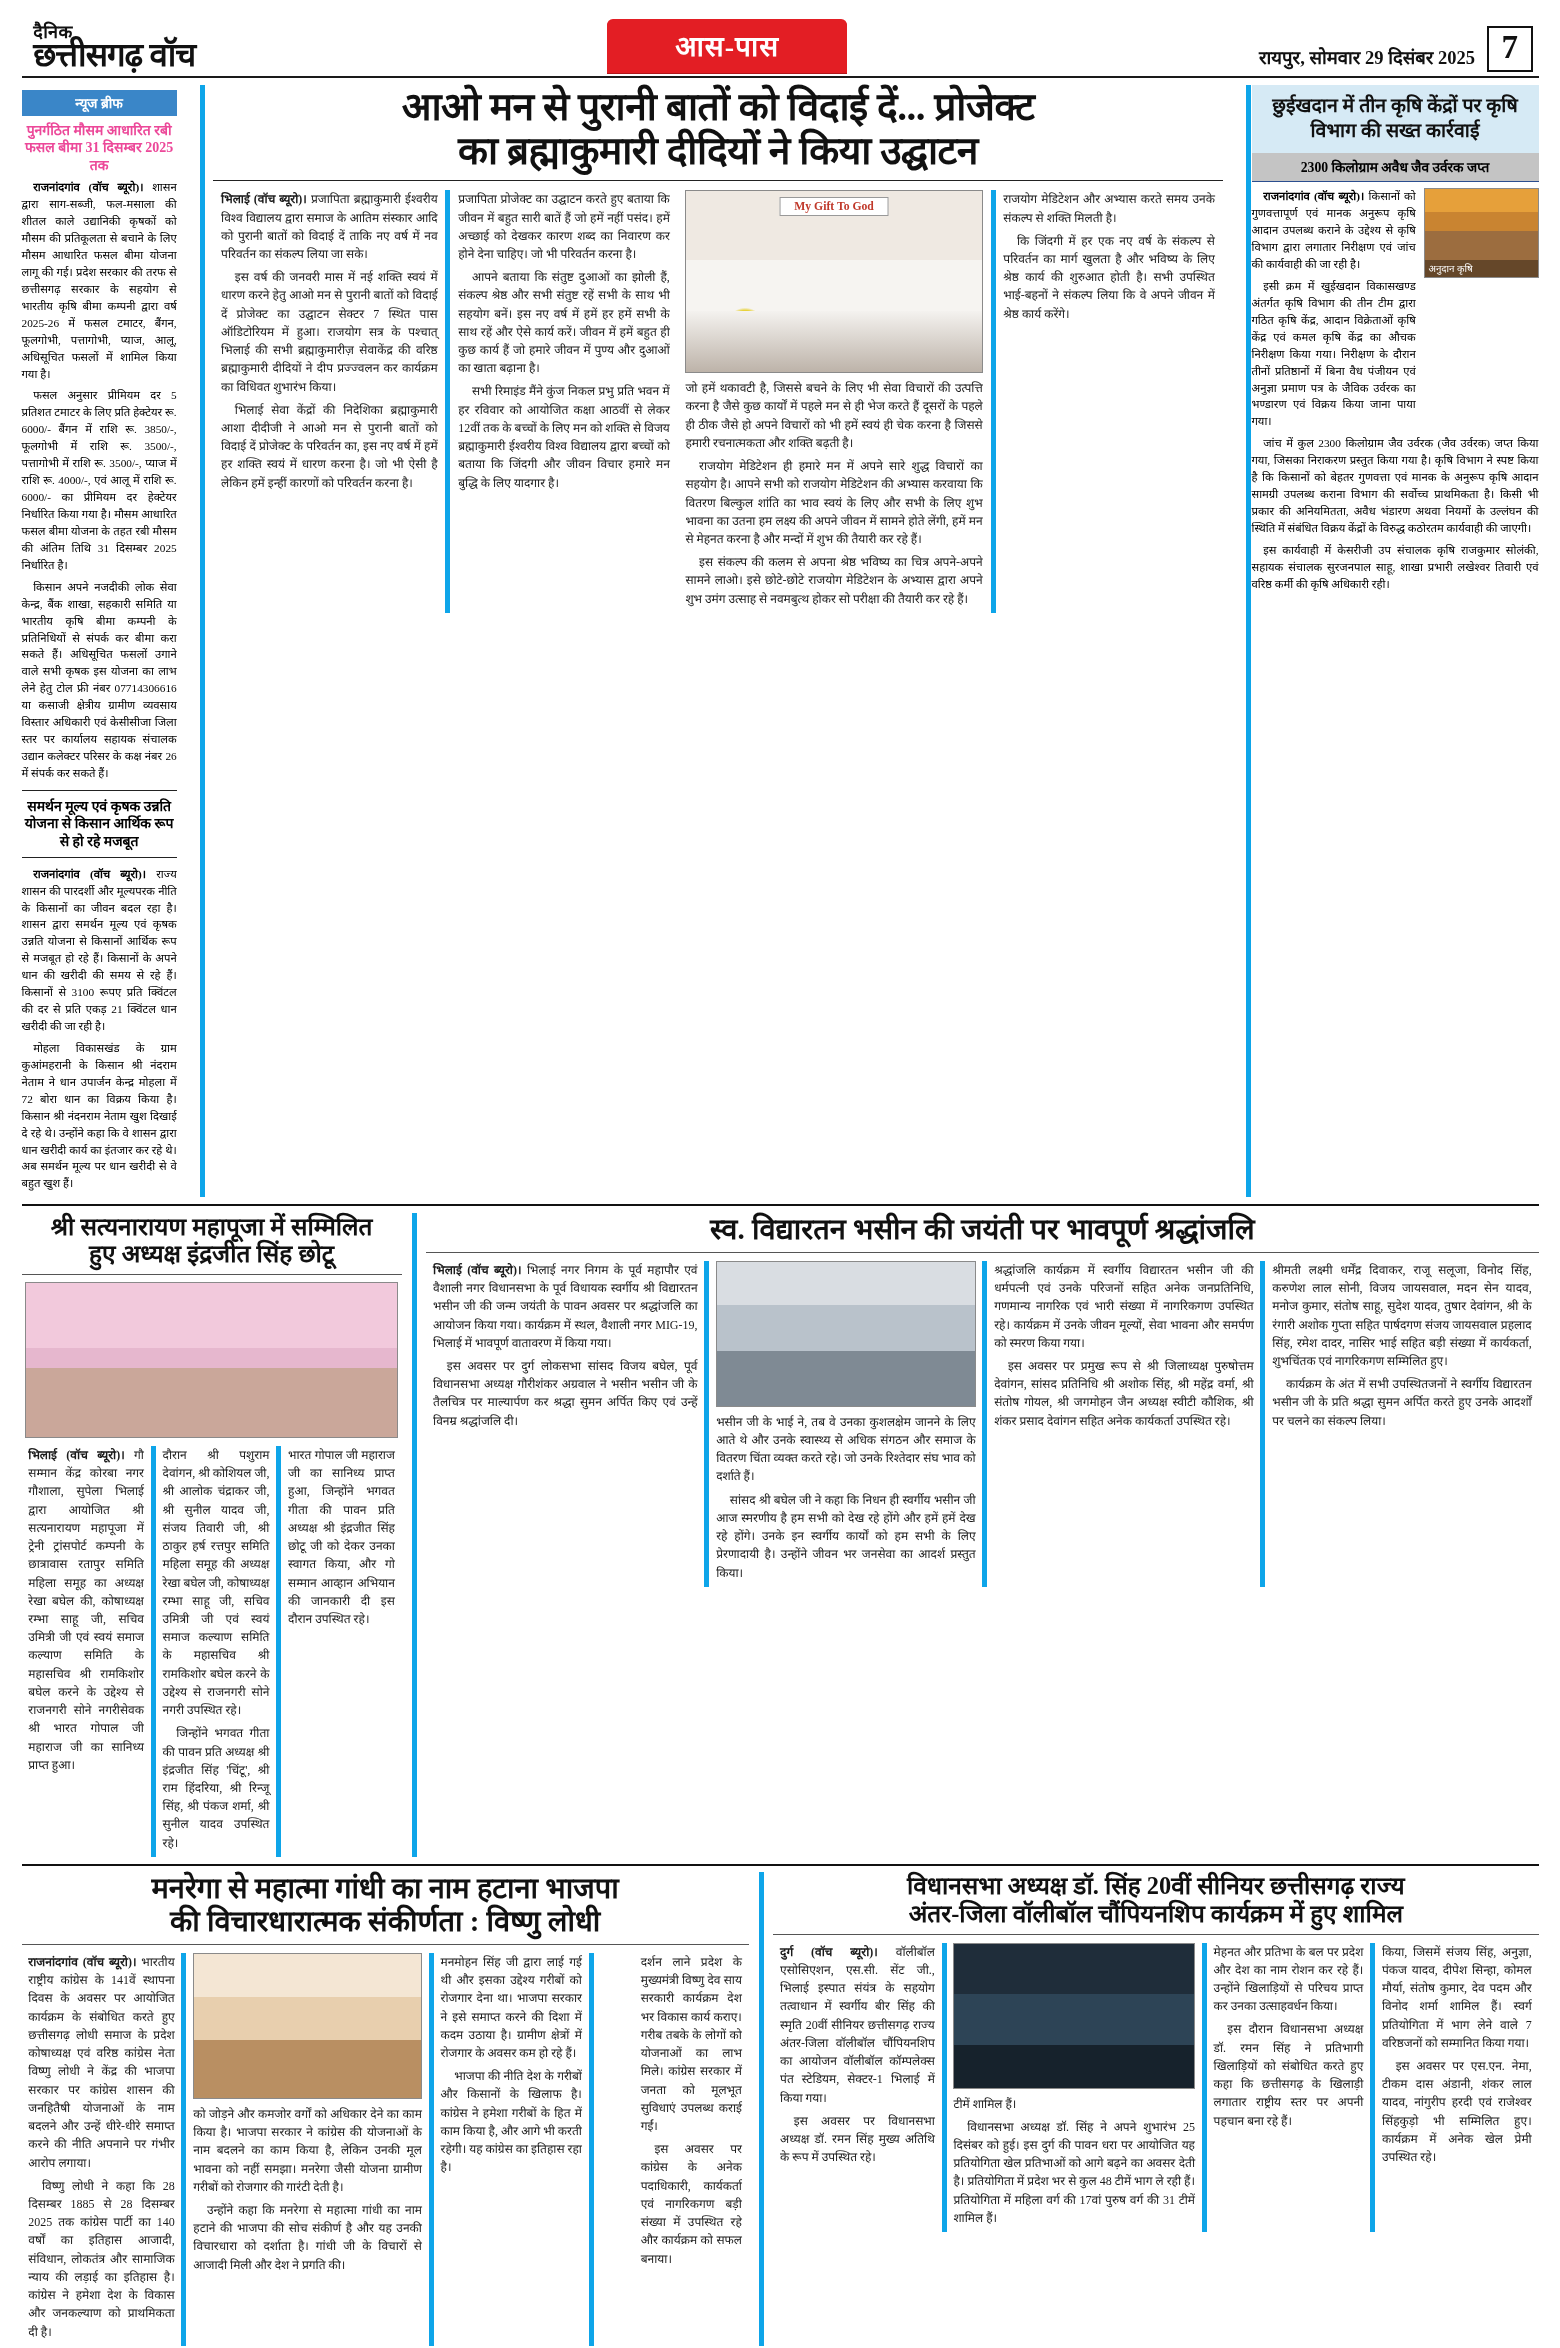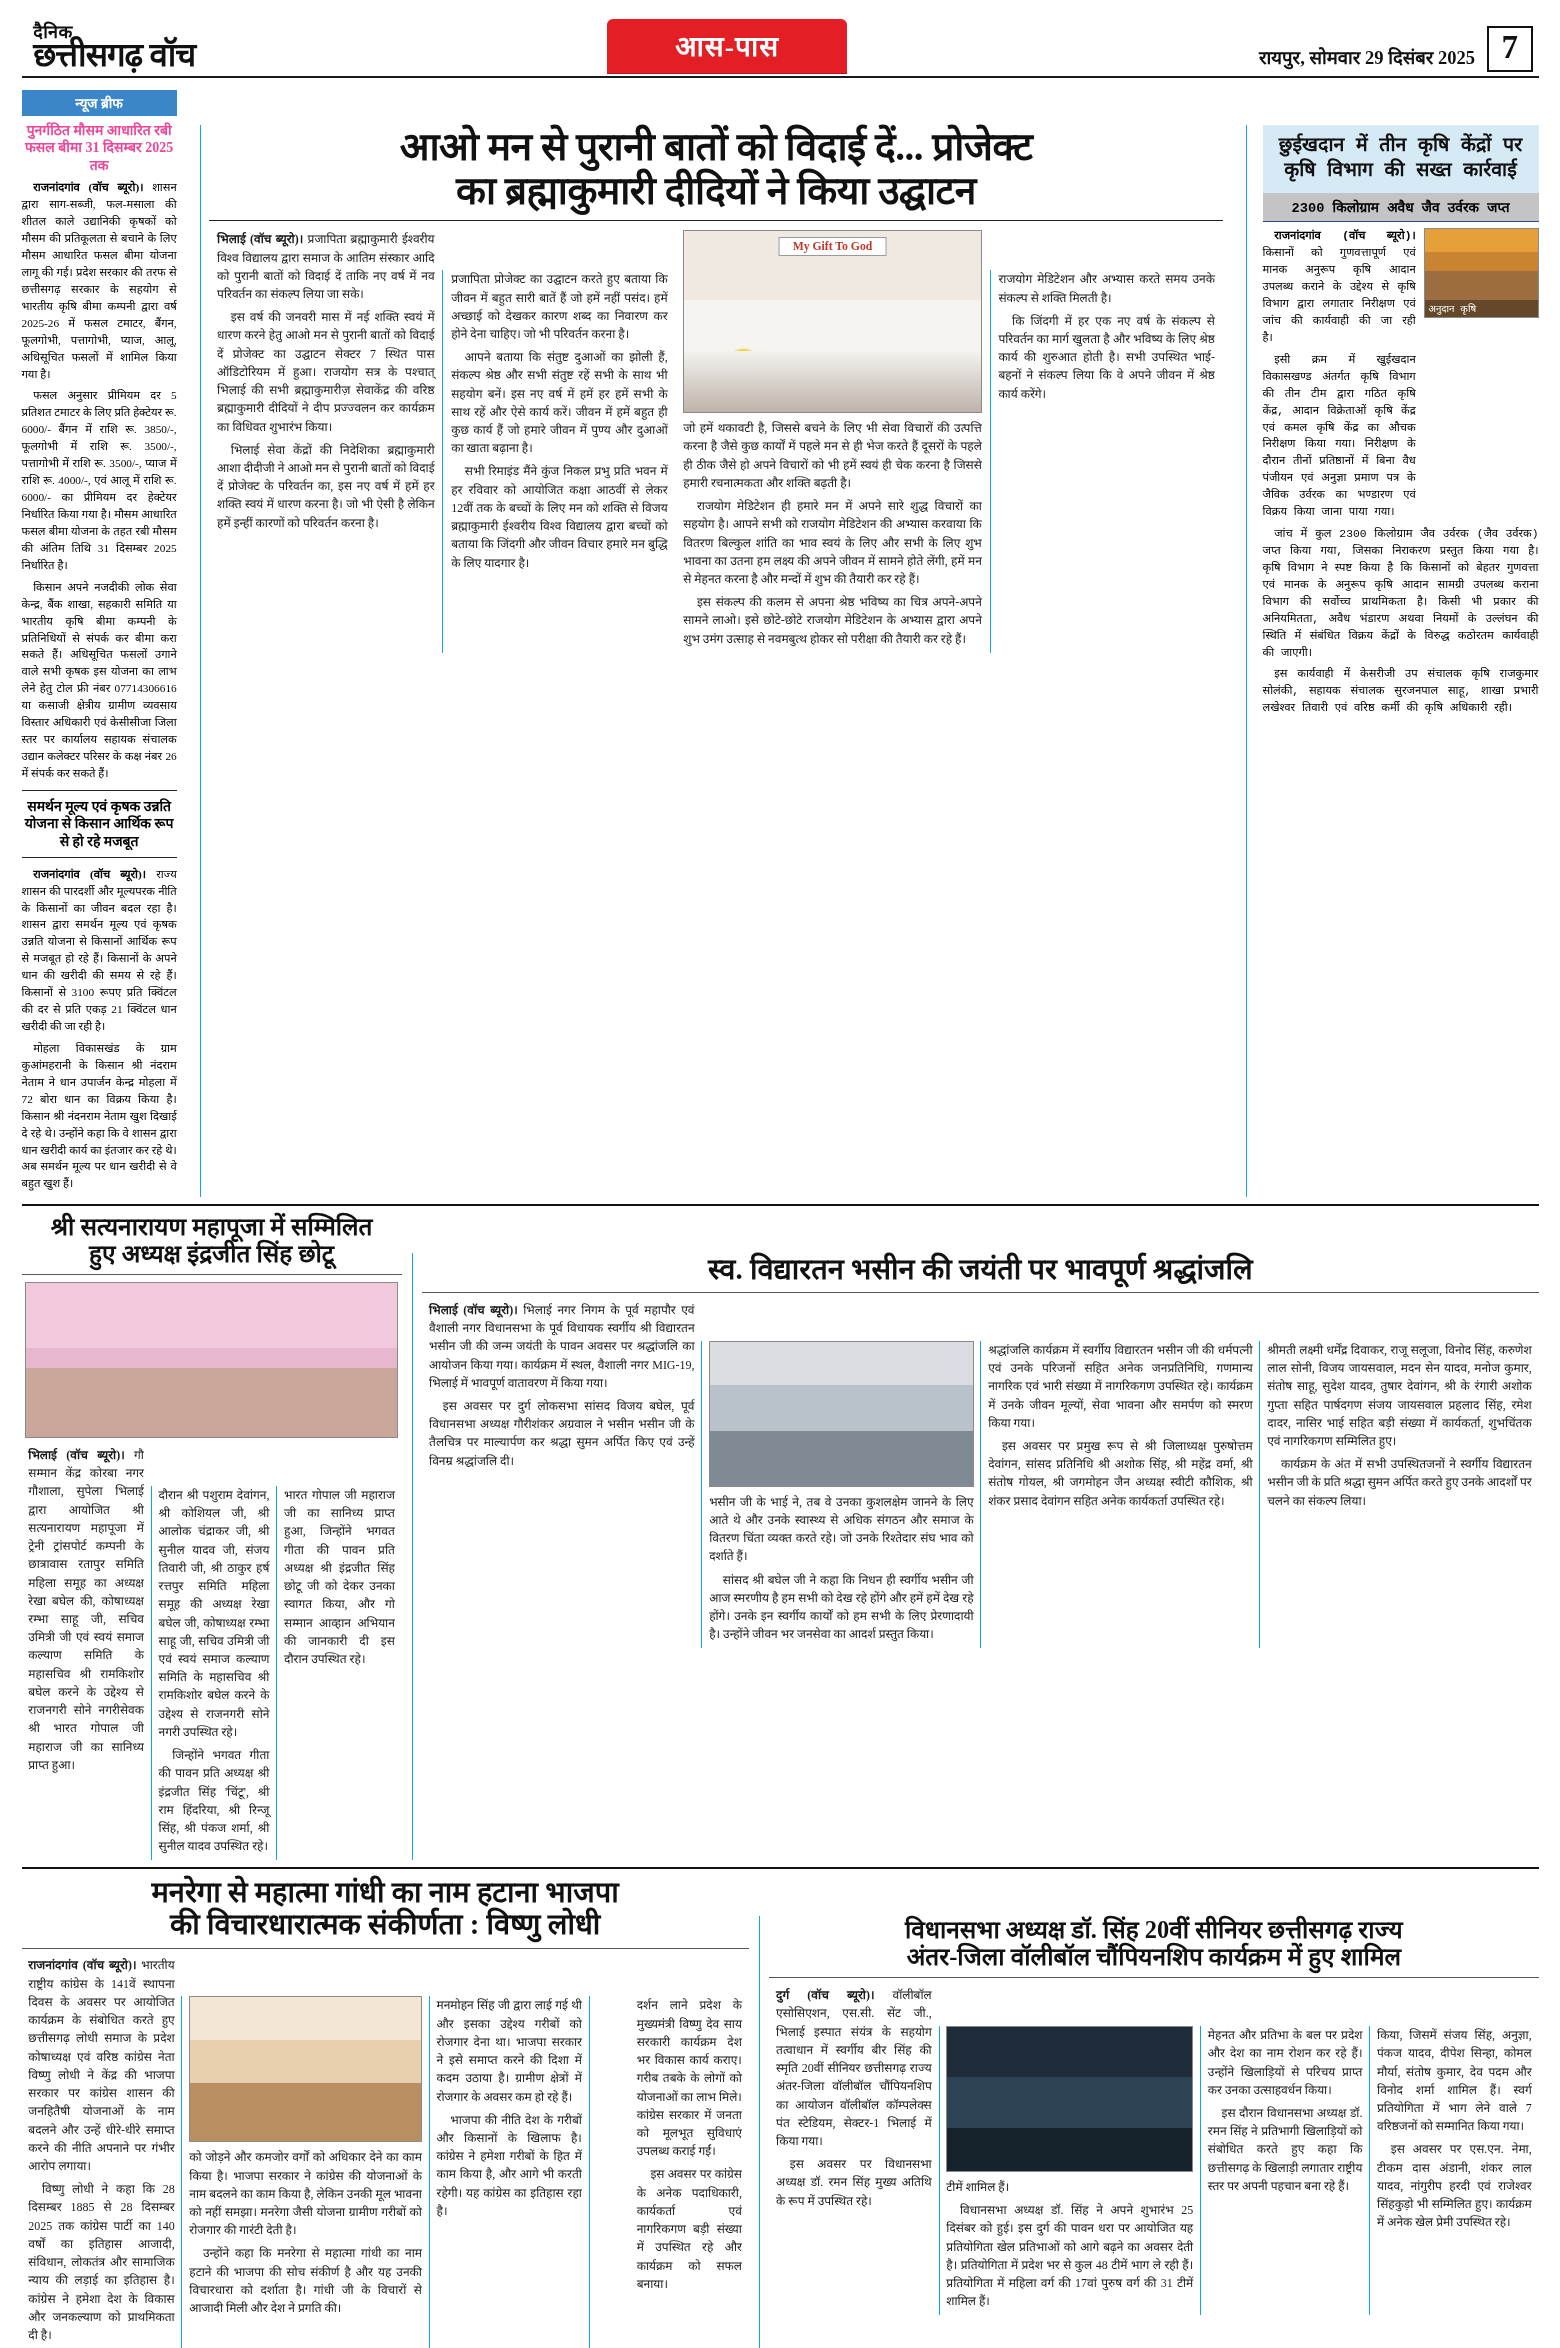--- a/index.html
+++ b/index.html
@@ -53,21 +53,21 @@
   .hl.xl { font-size:39px; letter-spacing:-0.5px; }
   .hl.lg { font-size:29px; }
   .hl.md { font-size:24.4px; }
   .hl.sm { font-size:21px; }
 
   .body-col { font-size:12px; line-height:1.52; text-align:justify; color:#1b1b1b; }
   .body-col p { margin-bottom:4.9px; text-indent:13.7px; }
   .body-col p.noind { text-indent:0; }
   .byline { font-weight:700; }
 
-  .col-sep { border-left:1px solid #0ea5e9;margin-top:40px; }
+  .col-sep { border-left:5px solid #0ea5e9; }
 
   
   .photo { position:relative; overflow:hidden; border:1px solid #8a8a8a; }
   .photo .cap { position:absolute; bottom:0; left:0; right:0; font-size:9.8px; color:#fff;
                 background:rgba(0,0,0,.35); padding:2px 3.9px; }
 
   .ph-a { background:
       radial-gradient(circle at 20% 75%, #e8d23a 0 6%, transparent 7%),
       radial-gradient(circle at 62% 78%, #e8d23a 0 6%, transparent 7%),
       linear-gradient(#efe9e2 0 38%, #f6f4f1 38% 88%, #9e9188 88% 100%); }
@@ -101,21 +101,21 @@
 
   .lead { flex:1; padding:0 8.8px; }
   .lead-hl { font-size:38px; }
   .lead-cols { display:flex; margin-top:9.8px; }
   .lead-cols > div { padding:0 7.8px; }
   .lead-cols .c1 { width:23%; }
   .lead-cols .c2 { width:23%; }
   .lead-cols .c3 { width:31%; }
   .lead-cols .c4 { width:23%; }
 
-  .rightbox { width:293px; padding-left:16px;font-family:Liberation Mono, monospace; }
+  .rightbox { width:293px; padding-left:1px; }
   .rightbox-hl {
     background:#d6eaf5; font-size:19.5px; font-weight:900; text-align:center;
     line-height:1.25; padding:8.8px 5.9px 9.8px 5.9px; color:#111;
   }
   .rightbox-strip {
     background:#c4c4c4; border-bottom:1.6px solid #2a4d8f; font-size:13.7px;
     font-weight:900; text-align:center; padding:3.9px 0 4.9px 0; margin-bottom:6.8px;
   }
   .rightbox-body { font-size:11.3px; line-height:1.5; text-align:justify; }
   .rightbox-body p { margin-bottom:4.9px; text-indent:11.7px; }

